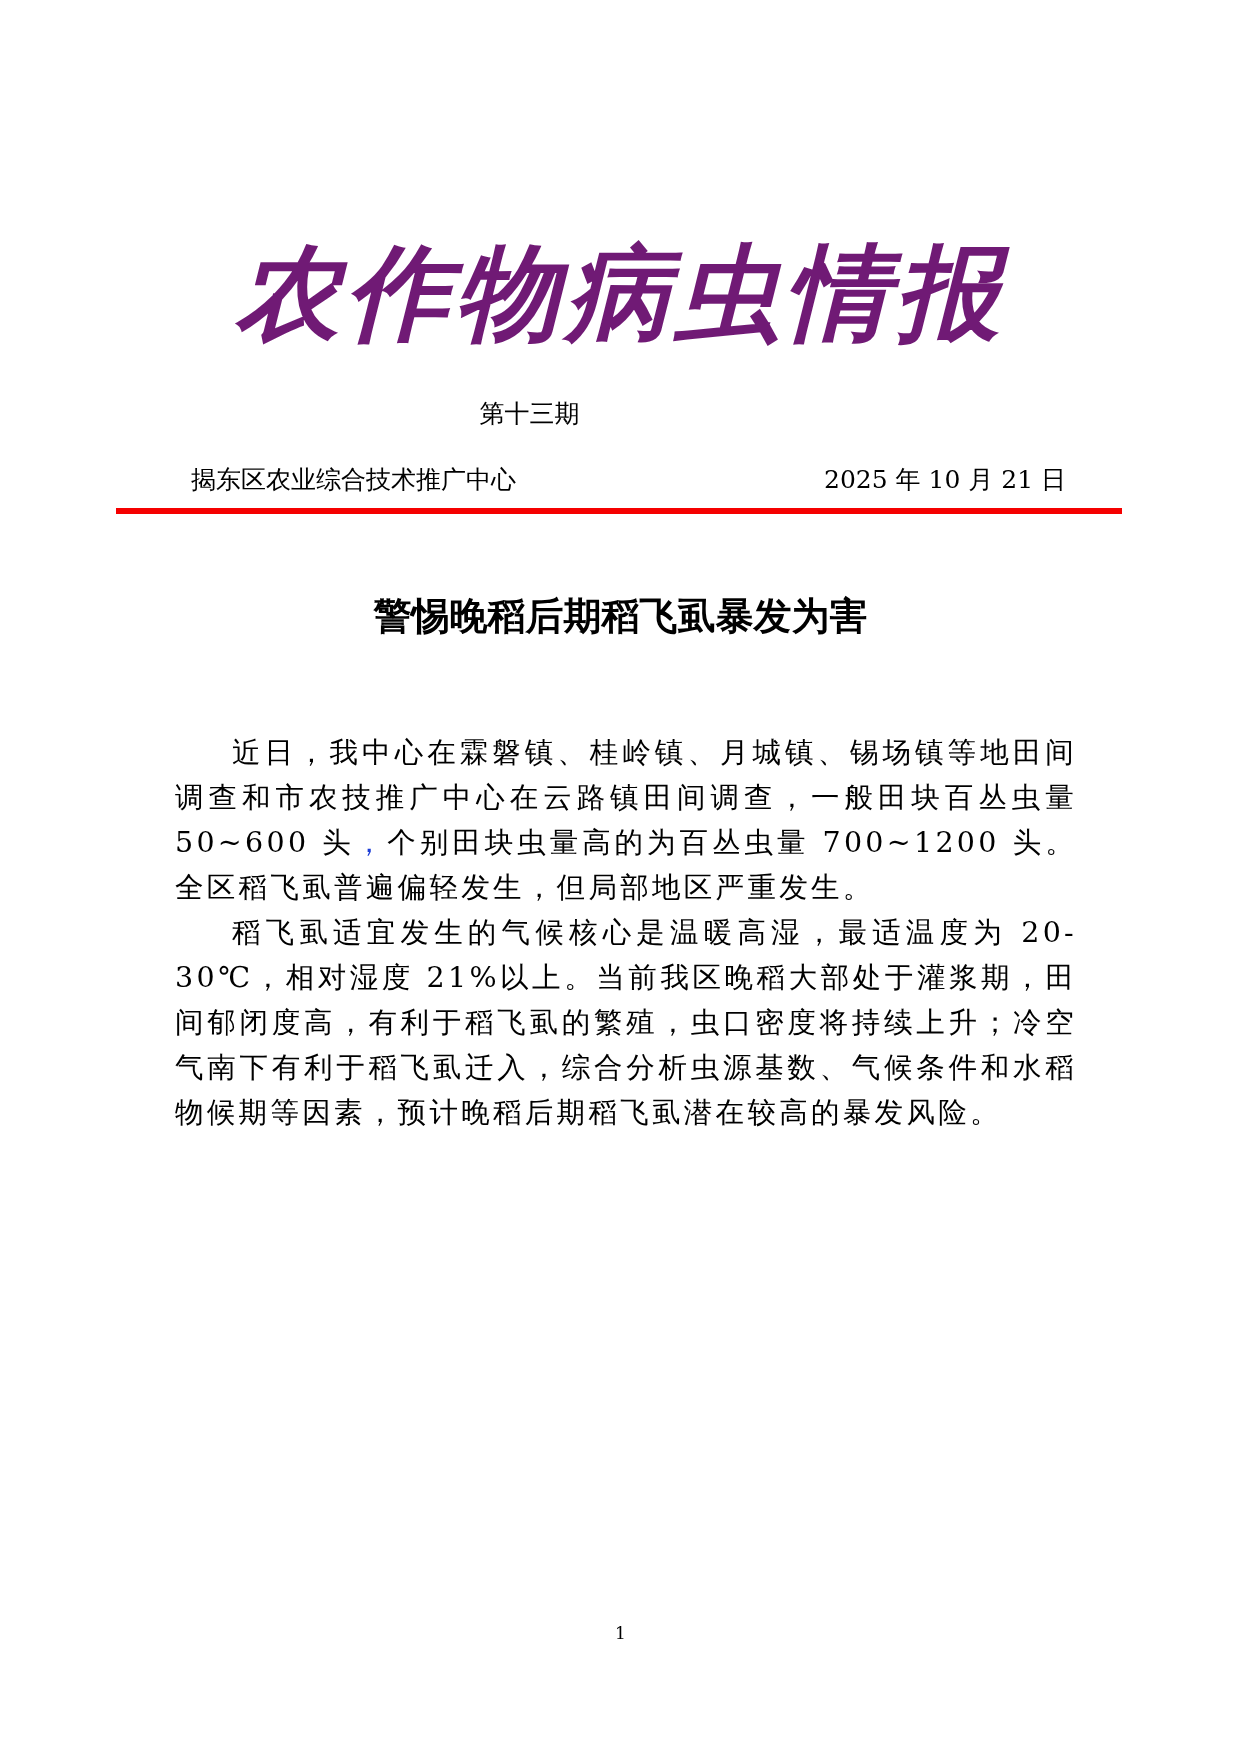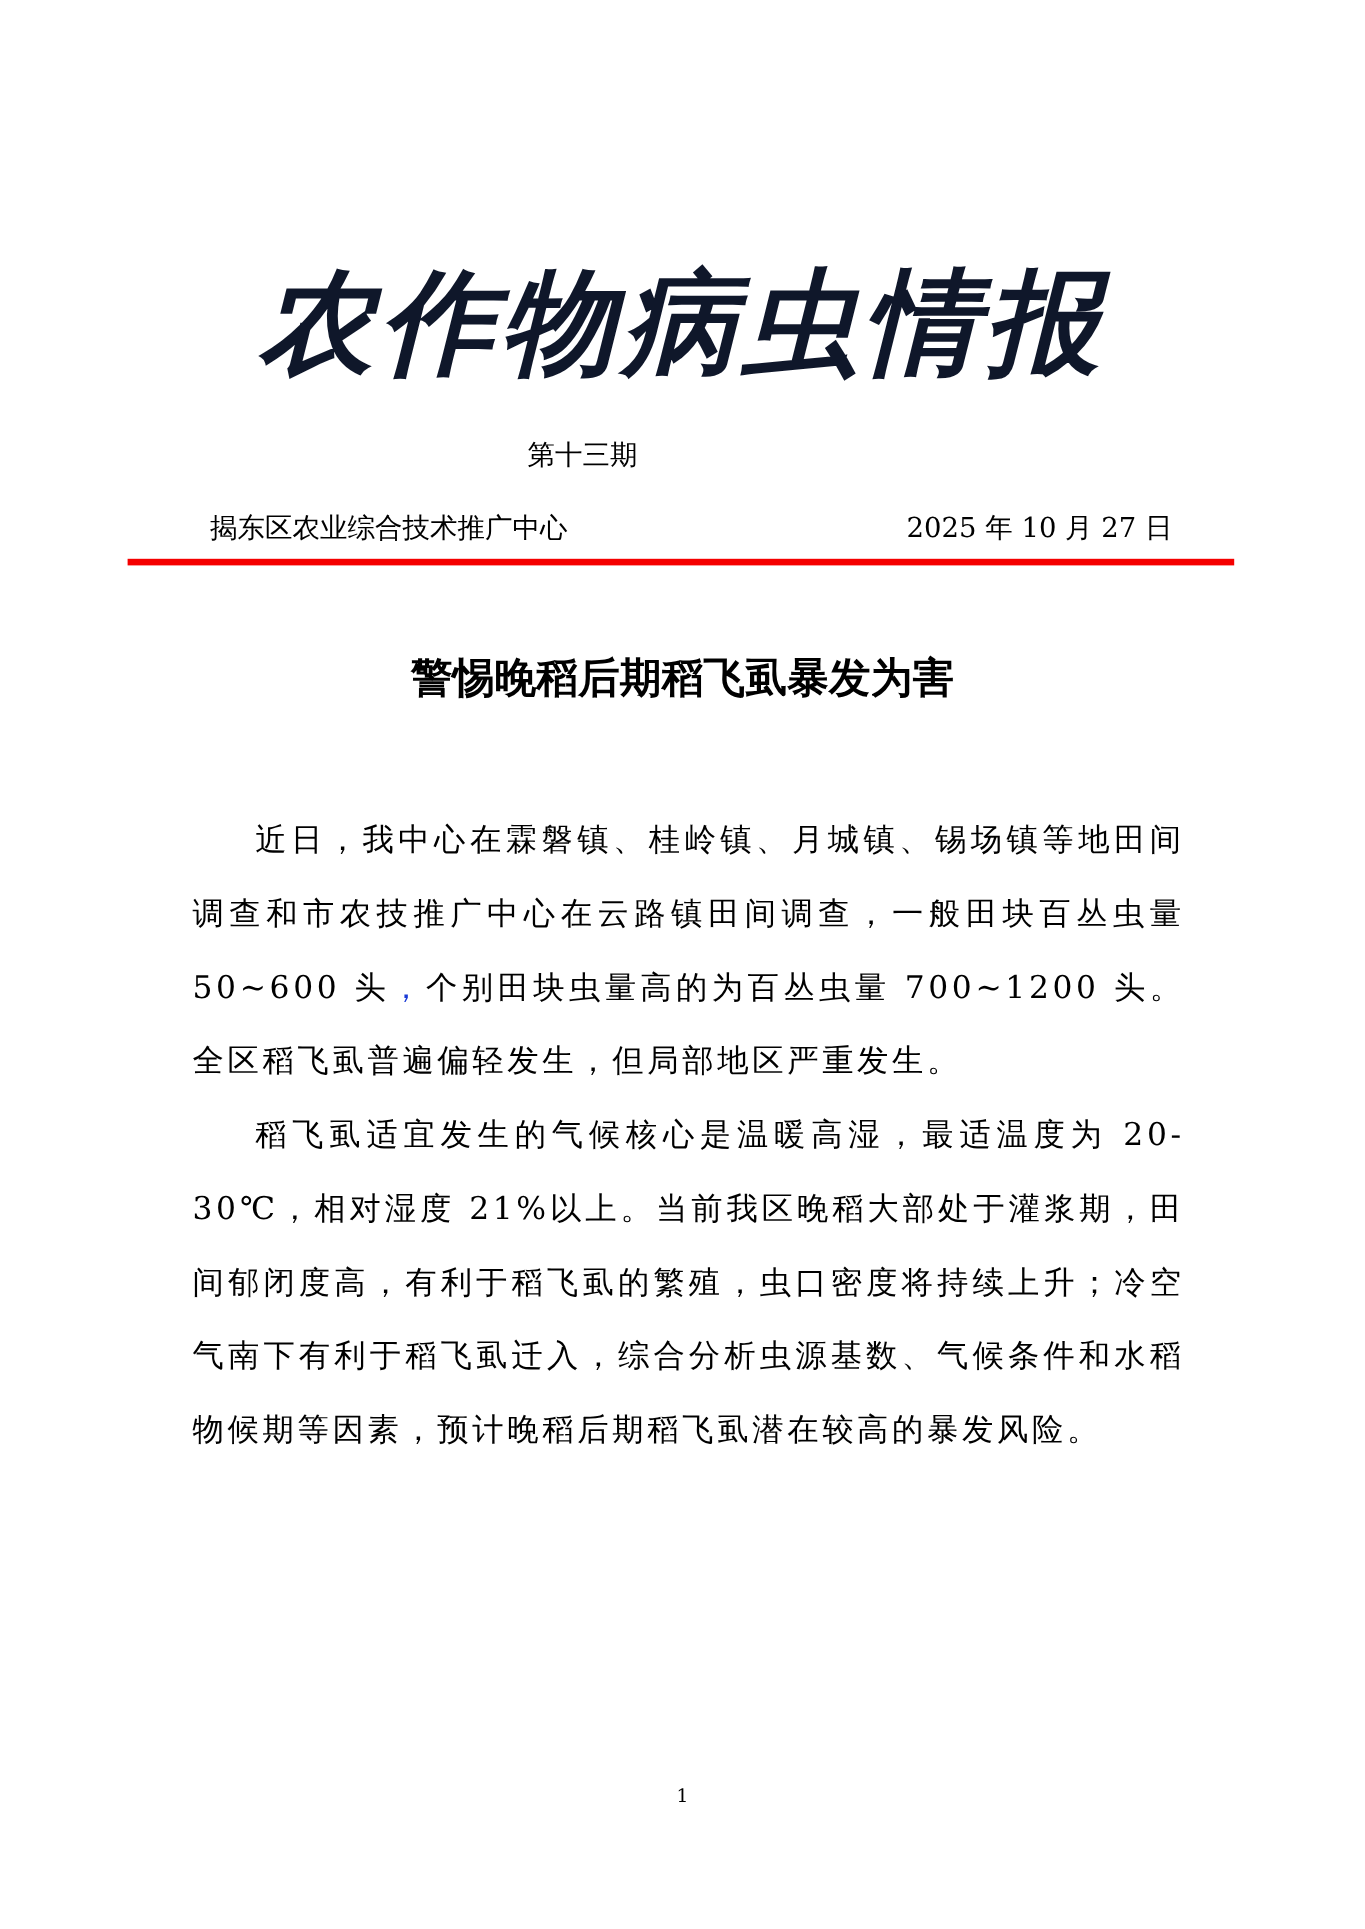--- a/index.html
+++ b/index.html
@@ -18,21 +18,21 @@
   .masthead-title {
     position: absolute;
     left: 0;
     width: 1241px;
     top: 228px;
     text-align: center;
     font-family: "DejaVu Serif", "Liberation Serif", serif;
     font-size: 104px;
     line-height: 130px;
     letter-spacing: 6px;
-    color: #0f172a;
+    color: #701a75;
     font-weight: bold;
     font-style: italic;
   }
   .issue-number {
     position: absolute;
     left: 0;
     width: 1059px;
     top: 396px;
     text-align: center;
     font-size: 25px;
@@ -76,21 +76,21 @@
     font-size: 38px;
     line-height: 56px;
     box-sizing: border-box;
   }
   .body-text {
     position: absolute;
     left: 175px;
     width: 902px;
     top: 730px;
     font-size: 28.5px;
-    line-height: 67px;
+    line-height: 45px;
     letter-spacing: 3.3px;
     text-align: justify;
     text-justify: inter-character;
   }
   .body-text p {
     margin: 0;
     text-indent: 2em;
   }
   .blue-comma {
     color: #1a3bd6;
@@ -107,21 +107,21 @@
 </style>
 </head>
 <body>
 
 <div class="masthead-title">农作物病虫情报</div>
 
 <div class="issue-number">第十三期</div>
 
 <div class="meta-row">
   <span class="agency">揭东区农业综合技术推广中心</span>
-  <span class="issue-date">2025 年 10 月 27 日</span>
+  <span class="issue-date">2025 年 10 月 21 日</span>
 </div>
 
 <div class="red-rule"></div>
 
 <h1 class="headline" style="margin:0;">警惕晚稻后期稻飞虱暴发为害</h1>
 
 <div class="body-text">
   <p><span>近日，我中心在霖磐镇、桂岭镇、月城镇、锡场镇等地田间调查和市农技推广中心在云路镇田间调查，一般田块百丛虫量 50~600 头</span><span class="blue-comma">，</span><span>个别田块虫量高的为百丛虫量 700~1200 头。全区稻飞虱普遍偏轻发生，但局部地区严重发生。</span></p>
   <p>稻飞虱适宜发生的气候核心是温暖高湿，最适温度为 20-30℃，相对湿度 21%以上。当前我区晚稻大部处于灌浆期，田间郁闭度高，有利于稻飞虱的繁殖，虫口密度将持续上升；冷空气南下有利于稻飞虱迁入，综合分析虫源基数、气候条件和水稻物候期等因素，预计晚稻后期稻飞虱潜在较高的暴发风险。</p>
 </div>

